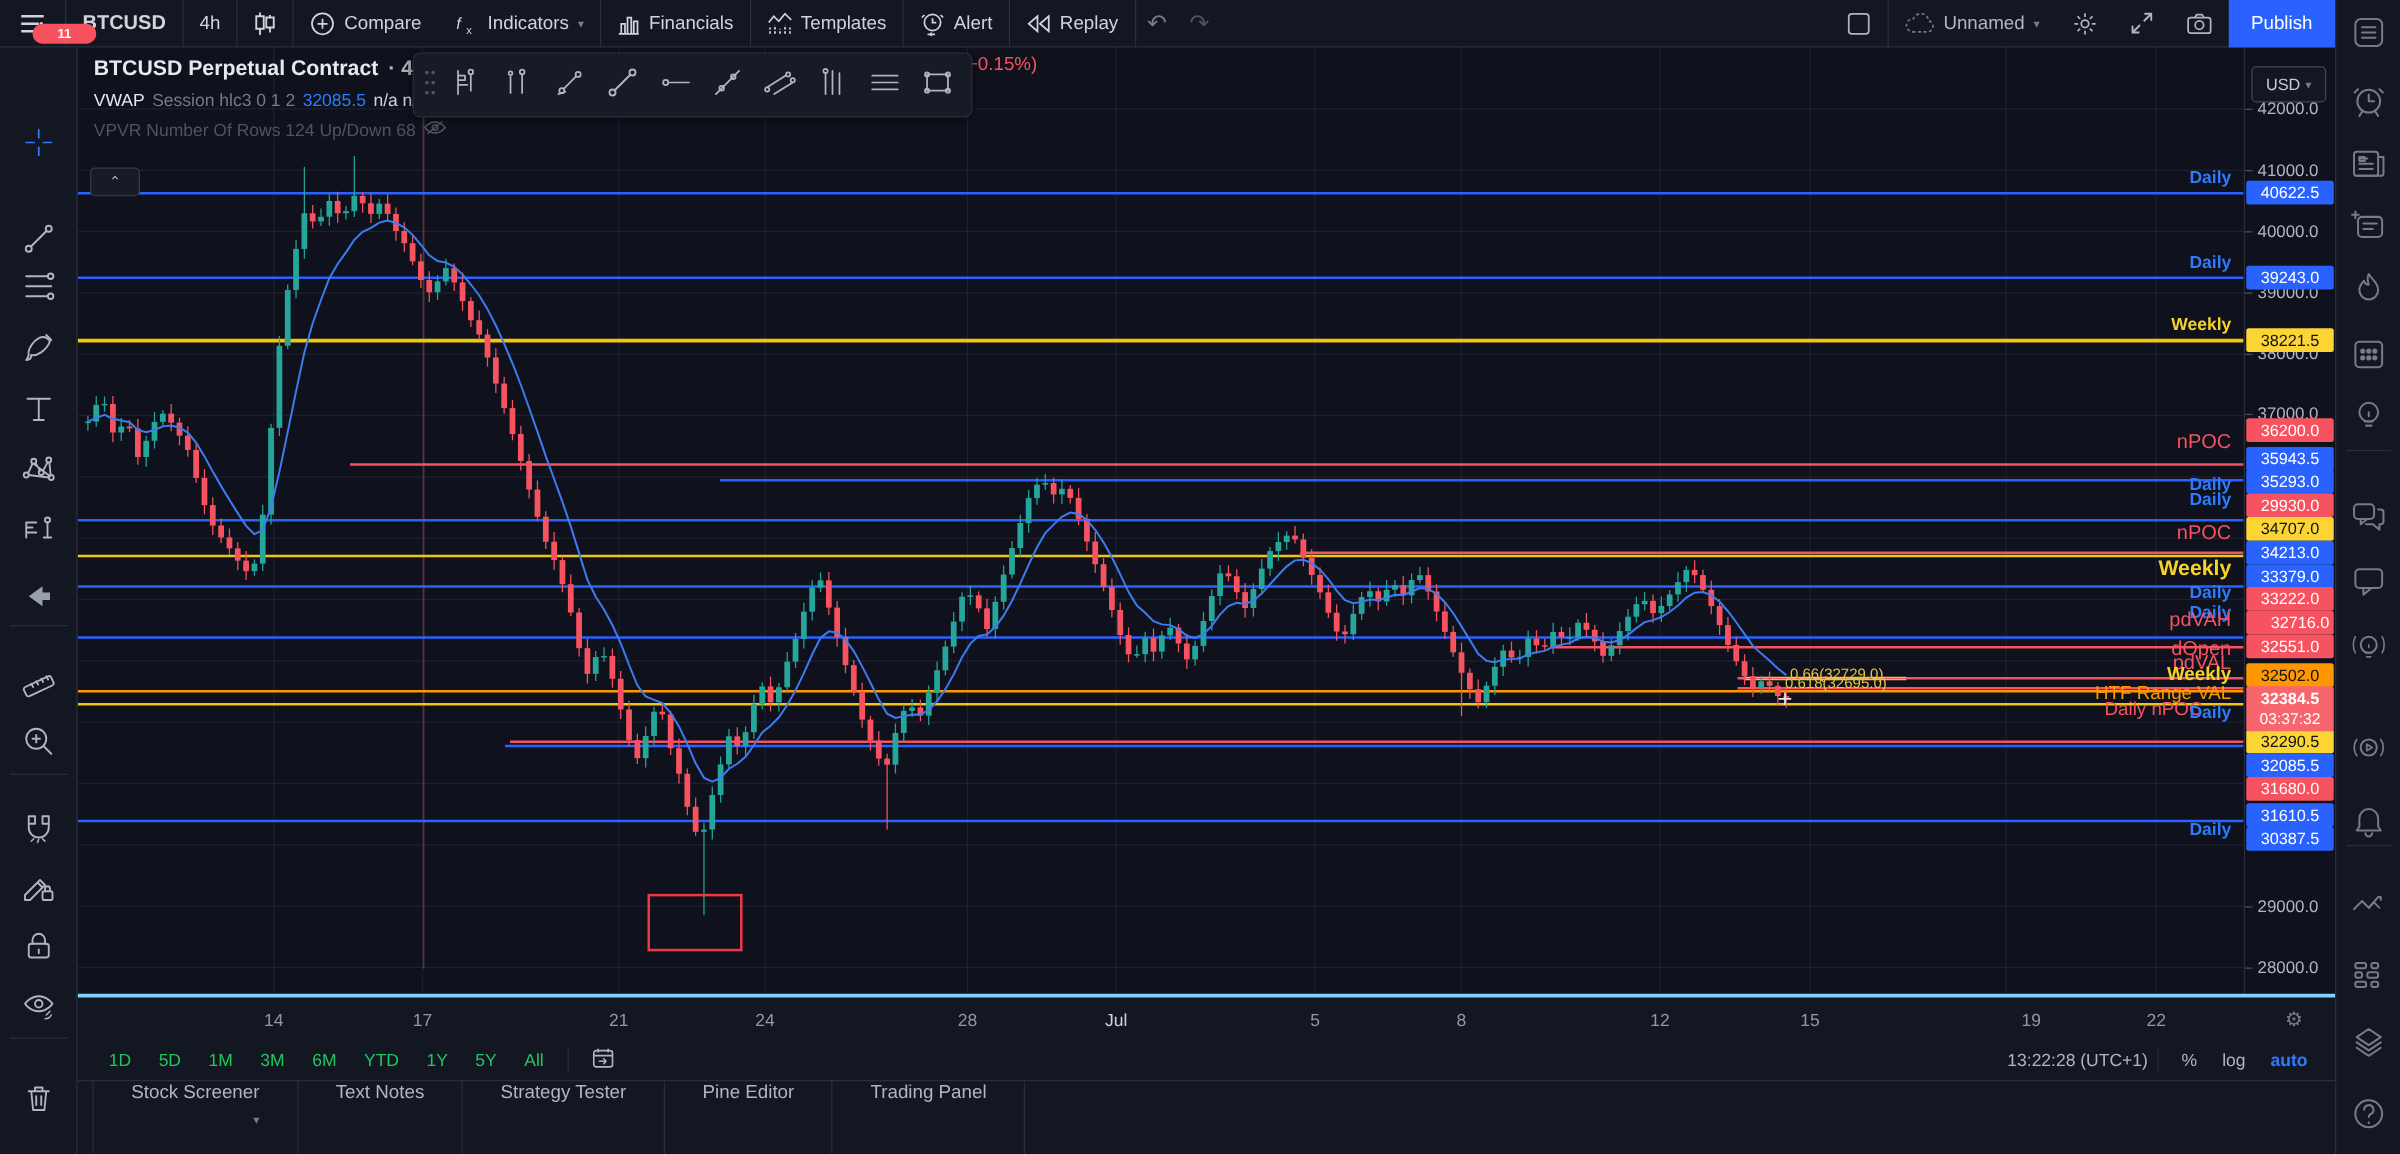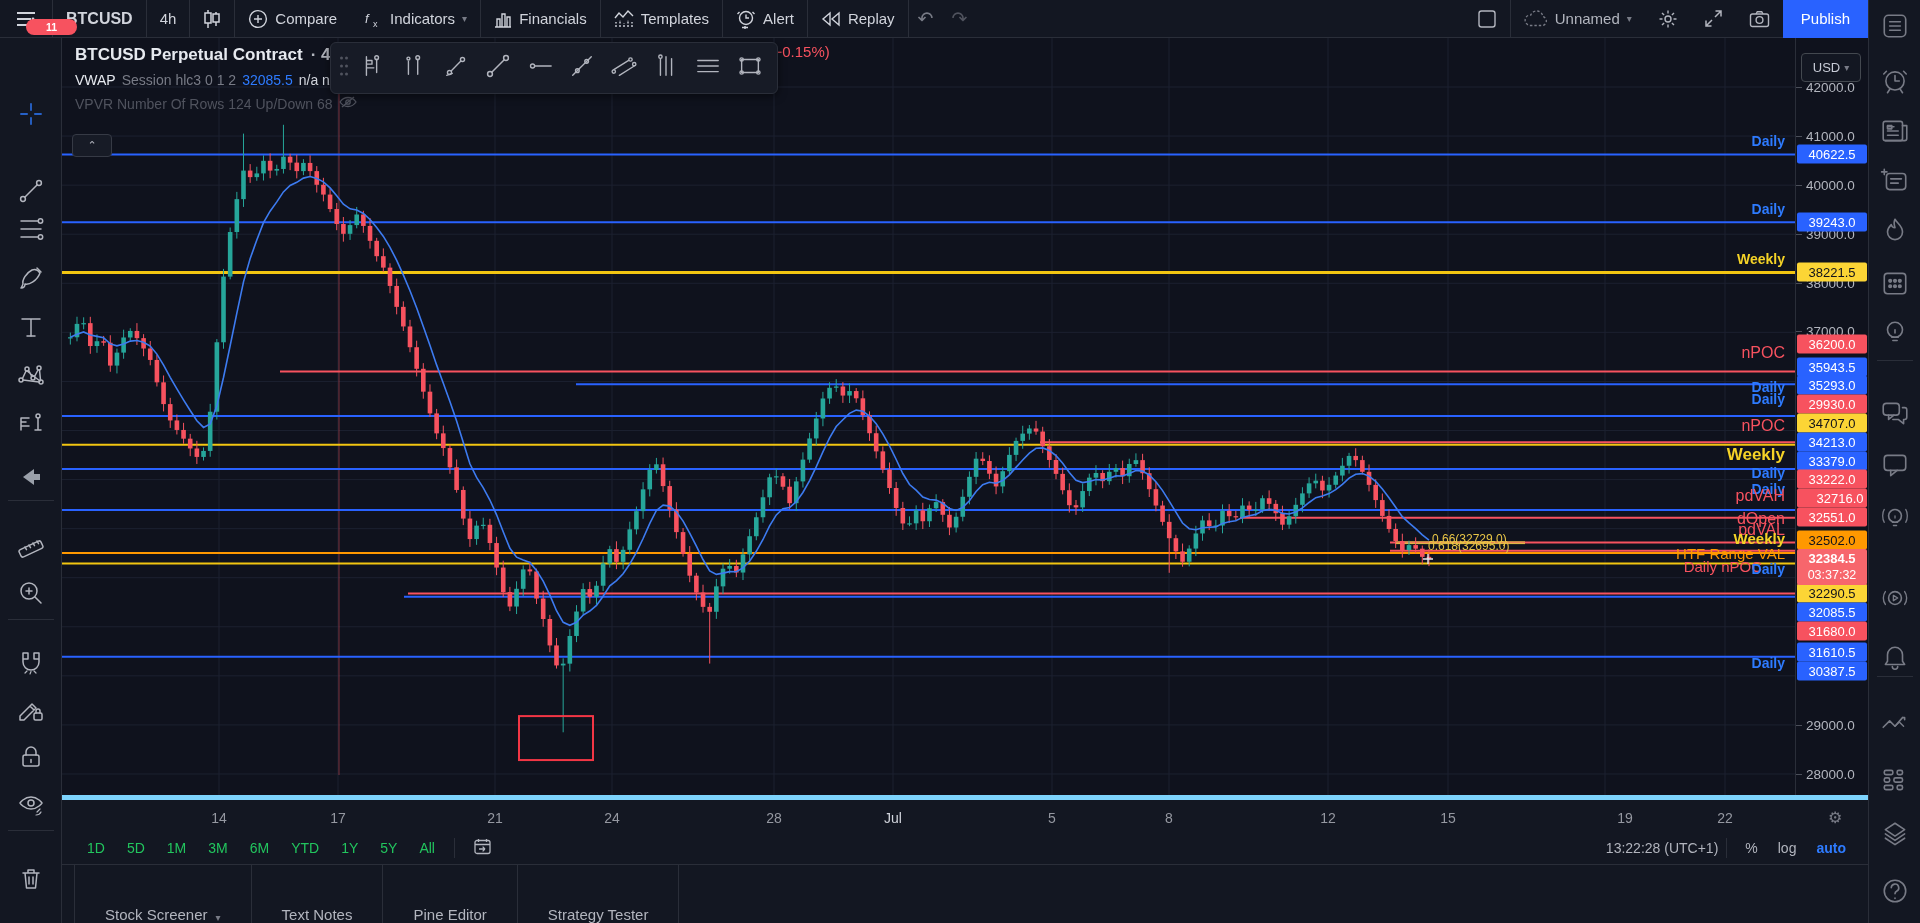--- a/index.html
+++ b/index.html
@@ -73,38 +73,38 @@
   .chip.red { background:#f7525f; }
   .chip.yellow { background:#fcd535; color:#11131b; }
   .chip.orange { background:#ff9800; color:#11131b; }
   #current-chip { position:absolute; left:1px; width:70px; height:36px; border-radius:2px; background:#f7666c;
                   color:#fff; display:flex; flex-direction:column; align-items:center; justify-content:center;
                   transform:translateY(-50%); line-height:17px; }
   #current-chip .p { font-size:13px; font-weight:bold; }
   #current-chip .cd { font-size:12.5px; }
   
   #time-axis { position:absolute; left:62px; top:795px; width:1806px; height:37px; background:#131722;
-               border-top:5px solid #7dd3fc; z-index:10; }
+               border-top:3px solid #7dd3fc; z-index:10; }
   .ta-label { position:absolute; top:10px; transform:translateX(-50%); font-size:14px; color:#9598a1; }
   .ta-label.bright { color:#d1d4dc; }
   #ta-gear { position:absolute; top:8px; font-size:16px; color:#787b86; cursor:pointer; }
   
   #bottom-bar { position:absolute; left:62px; top:832px; width:1806px; height:32px; background:#131722;
                 display:flex; align-items:center; z-index:10; }
   .range-btn { font-size:14px; color:#22c55e; padding:0 11px; cursor:pointer; }
   .bb-sep { width:1px; height:20px; background:#2a2e39; margin:0 8px; }
   #bb-right { margin-left:auto; display:flex; align-items:center; padding-right:12px; }
   #clock { font-size:14px; color:#b2b5be; cursor:pointer; }
   .bb-mini { font-size:14px; color:#b2b5be; padding:0 10px; cursor:pointer; }
   .bb-mini.active { color:#2e7bff; font-weight:bold; }
   
   #tabs-bar { position:absolute; left:62px; top:864px; width:1806px; height:59px; background:#131722;
               border-top:1px solid #2a2e39; display:flex; align-items:center; z-index:10; }
   .tab { height:100%; display:flex; align-items:flex-end; gap:8px; padding:0 30px; font-size:15px;
-         color:#b2b5be; border-right:1px solid #2a2e39; cursor:pointer; }
+         color:#b2b5be; border-right:1px solid #2a2e39; cursor:pointer;flex-direction:column; }
   .tab:first-child { border-left:1px solid #2a2e39; margin-left:12px; }
   text { font-family:"Liberation Sans", sans-serif; }
 </style>
 </head>
 <body>
 
 <div id="topbar">
   <div class="tb-item" id="menu-btn">
     <span class="tb-ico">
       <svg width="20" height="16" viewBox="0 0 20 16">
@@ -1041,24 +1041,27 @@
 
 <div id="tabs-bar">
     <div class="tab">
       <span>Stock Screener</span>
       <span class="chev">▾</span>
     </div>
     <div class="tab">
       <span>Text Notes</span>
     </div>
     <div class="tab">
+      <span>Strategy Tester</span>
+    </div>
+    <div class="tab">
       <span>Pine Editor</span>
     </div>
     <div class="tab">
-      <span>Strategy Tester</span>
+      <span>Trading Panel</span>
     </div>
   </div>
 
 <div id="fav-star">
   <svg width="20" height="20" viewBox="0 0 20 20" stroke="#fff" fill="none" stroke-width="1.5" stroke-linejoin="round">
       <path d="M10 1.8l2.5 5.1 5.6.8-4 4 .9 5.6-5-2.7-5 2.7.9-5.6-4-4 5.6-.8z"></path>
     </svg>
 </div>
 
 <div id="right-sidebar">

